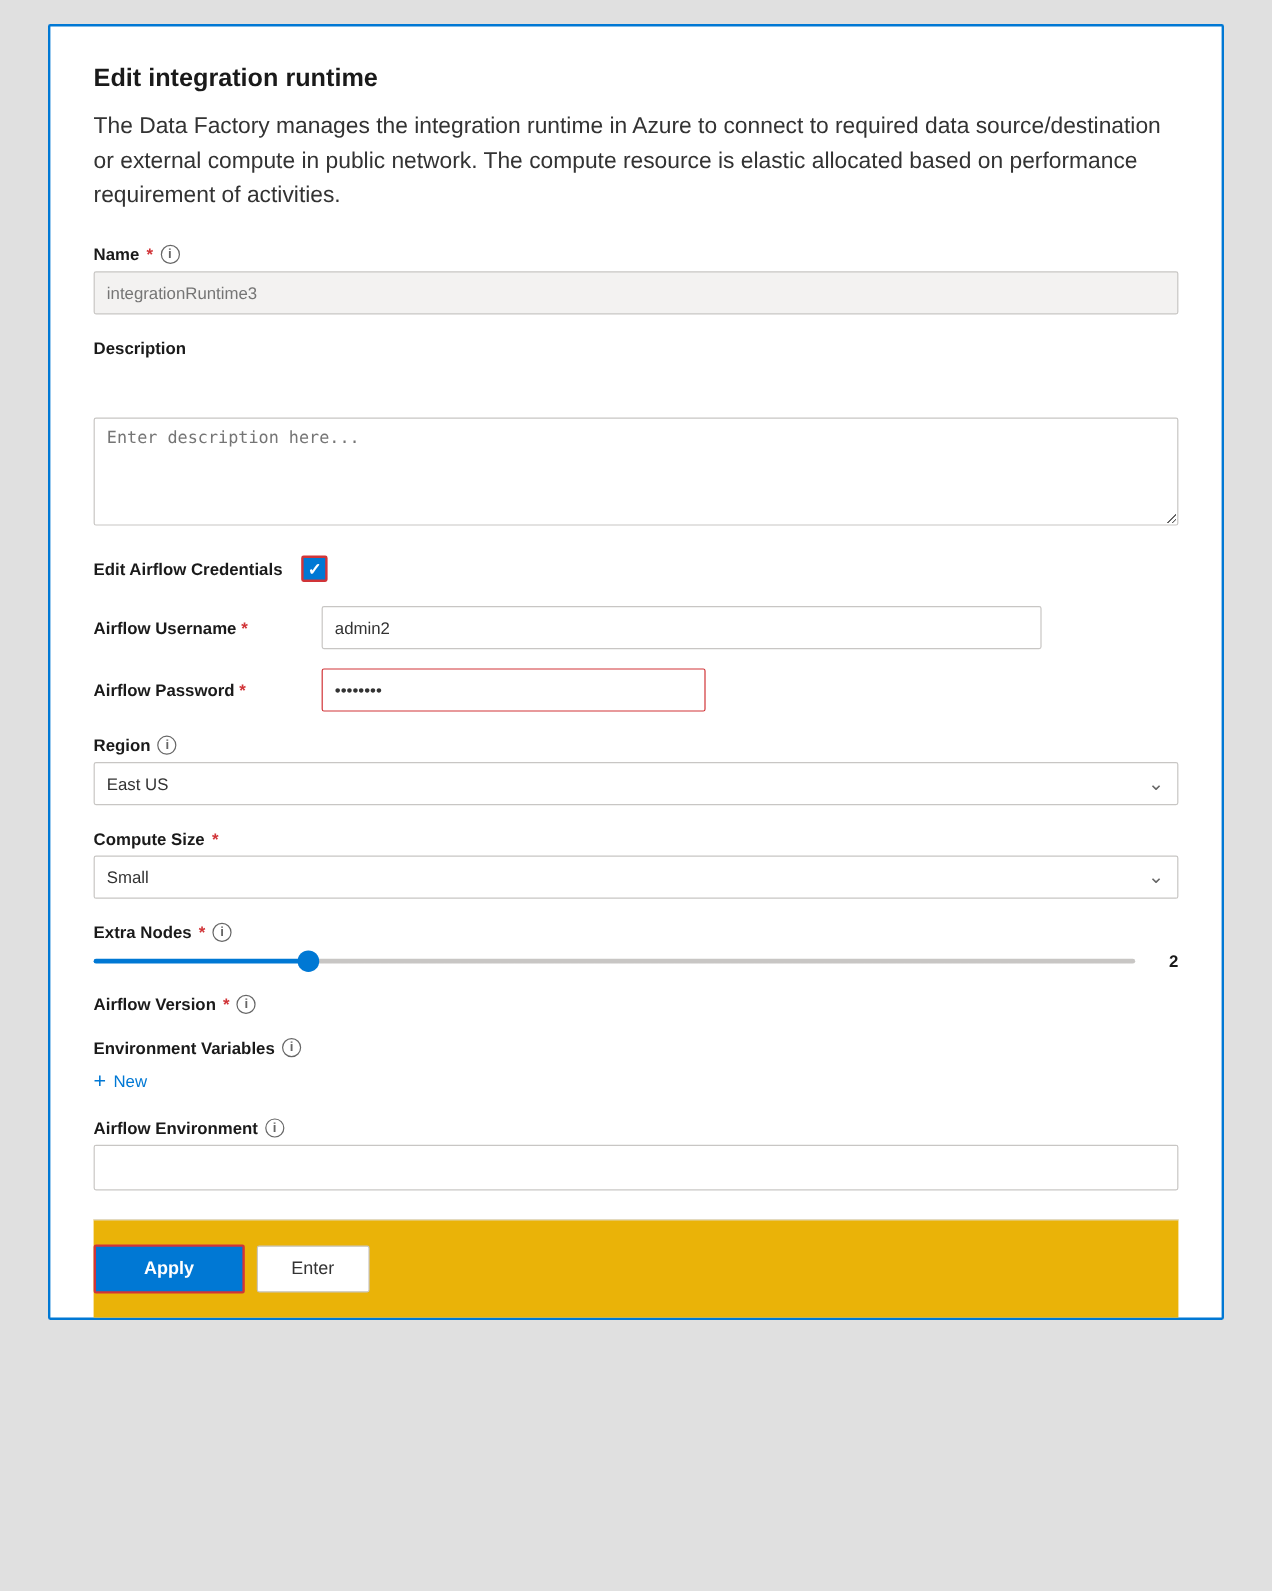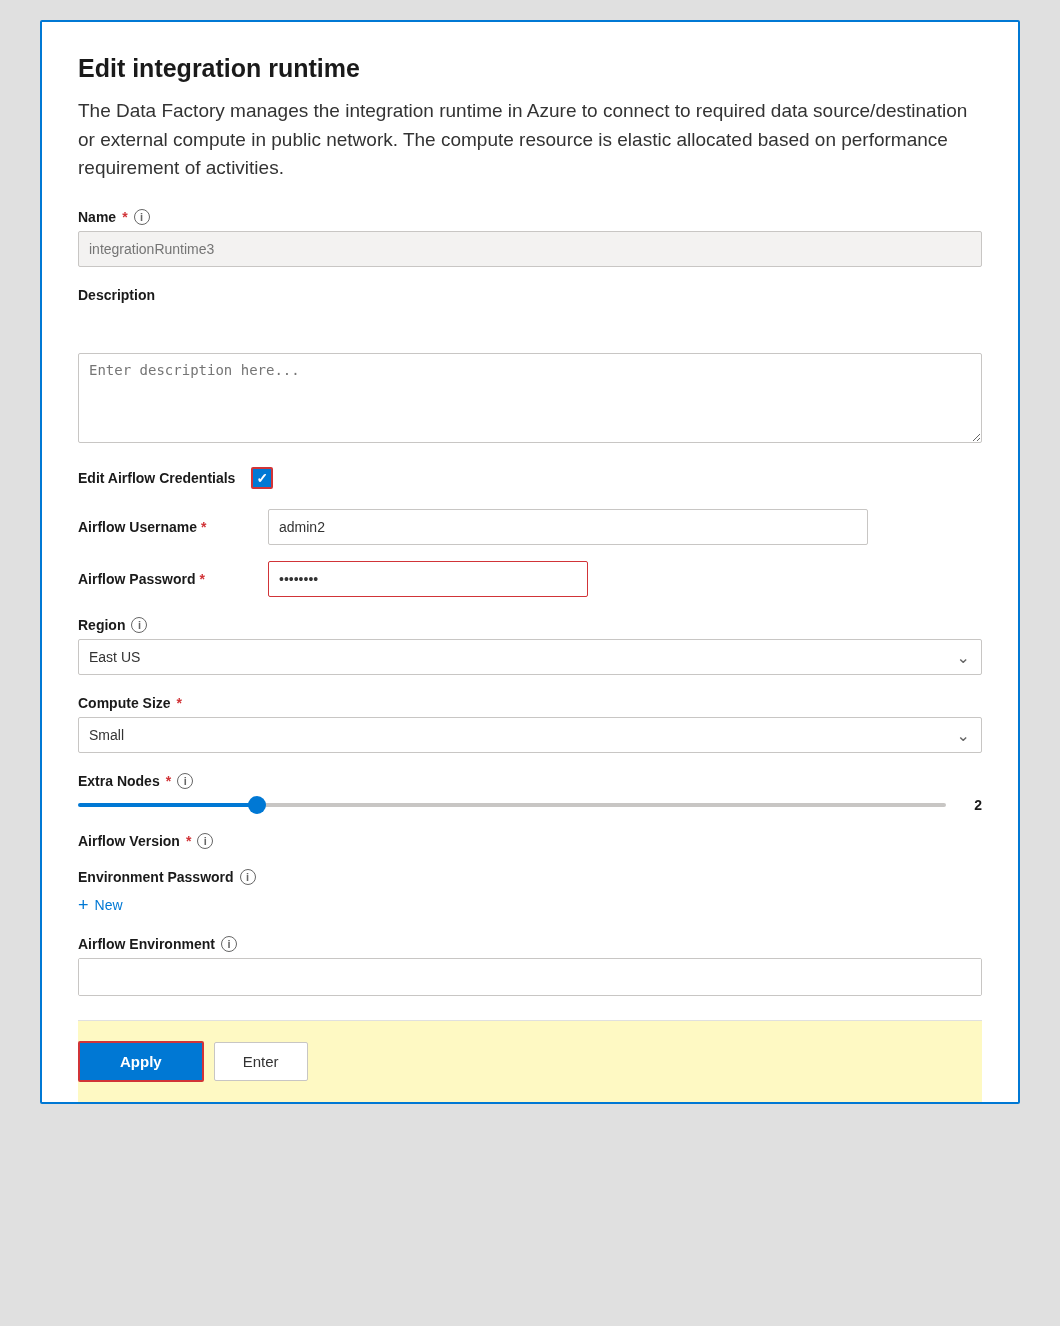--- a/index.html
+++ b/index.html
@@ -14,21 +14,21 @@
     }
     .panel {
       background: #fff;
       border: 2px solid #0078d4;
       border-radius: 2px;
       width: 980px;
       padding: 32px 36px 0 36px;
       position: relative;
     }
     .panel-title {
-      font-size: 25px;
+      font-size: 21px;
       font-weight: 700;
       color: #1a1a1a;
       margin-bottom: 14px;
     }
     .panel-description {
       font-size: 19px;
       color: #333;
       line-height: 1.5;
       margin-bottom: 26px;
     }
@@ -199,21 +199,21 @@
     .airflow-req-wrapper {
       border: 1px solid #c8c6c4;
       border-radius: 2px;
       overflow: hidden;
     }
     .airflow-req-wrapper .req-inner {
       height: 36px;
       background: #fff;
     }
     .footer {
-      background: #fef9c3;
+      background: #eab308;
       border-top: 1px solid #e0e0e0;
       padding: 20px 0;
       margin-top: 24px;
       display: flex;
       align-items: center;
       gap: 10px;
     }
     .apply-btn {
       background: #0078d4;
       color: #fff;
@@ -349,21 +349,21 @@
   <div class="field-group">
     <div class="field-label">
       <span>Airflow Version</span>
       <span class="required">*</span>
       <span class="info-icon">i</span>
     </div>
   </div>
 
   <div class="field-group">
     <div class="field-label">
-      <span>Environment Password</span>
+      <span>Environment Variables</span>
       <span class="info-icon">i</span>
     </div>
     <button class="new-btn">
       <span class="plus">+</span>
       <span>New</span>
     </button>
   </div>
 
   <div class="field-group" style="margin-bottom:0;">
     <div class="field-label">

